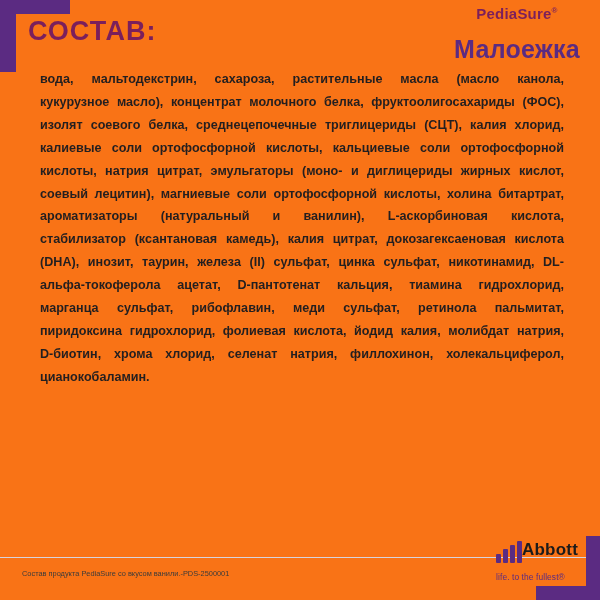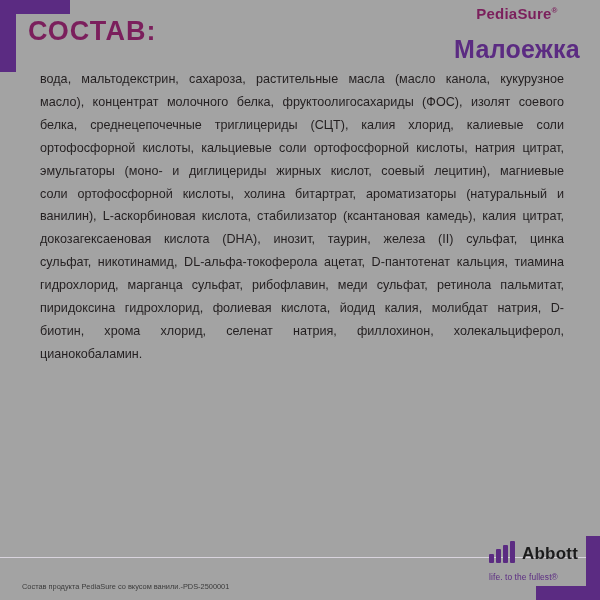--- a/index.html
+++ b/index.html
@@ -5,21 +5,21 @@
   * { box-sizing: border-box; margin: 0; padding: 0; }
   html, body {
     width: 600px; height: 600px;
     font-family: "Liberation Sans", sans-serif;
     background: #ffffff;
     overflow: hidden;
   }
   .page {
     position: relative;
     width: 600px; height: 600px;
-    background: #a3a3a3;
+    background: #f97316;
   }
   
   .corner-tl {
     position: absolute;
     left: 0; top: 0;
     width: 16px; height: 72px;
     background: #5b2b82;
   }
   .corner-tl2 {
     position: absolute;
@@ -67,44 +67,44 @@
   .body-text {
     position: absolute;
     left: 40px; top: 68px;
     width: 524px;
     font-size: 12.6px;
     line-height: 1.82;
     color: #231f20;
     text-align: justify;
     text-justify: inter-word;
     word-spacing: 2.5px;
+    font-weight: bold;
   }
   .footer-rule {
     position: absolute;
     left: 0; right: 0; bottom: 42px;
     height: 1px;
     background: #d8d3dd;
   }
   .footnote {
     position: absolute;
-    left: 22px; bottom: 9px;
+    left: 22px; bottom: 22px;
     font-size: 7.4px;
     color: #3b3b3b;
     text-align: center;
   }
   .abbott {
     position: absolute;
     right: 22px; bottom: 18px;
     text-align: left;
     line-height: 1.05;
   }
   .abbott-row {
     display: flex;
-    align-items: flex-end;
-    gap: 7px;
+    align-items: flex-start;
   }
   .abbott-mark {
     width: 26px; height: 22px;
     position: relative;
   }
   .abbott-mark span {
     position: absolute;
     bottom: 0;
     width: 5px;
     background: #5b2b82;

